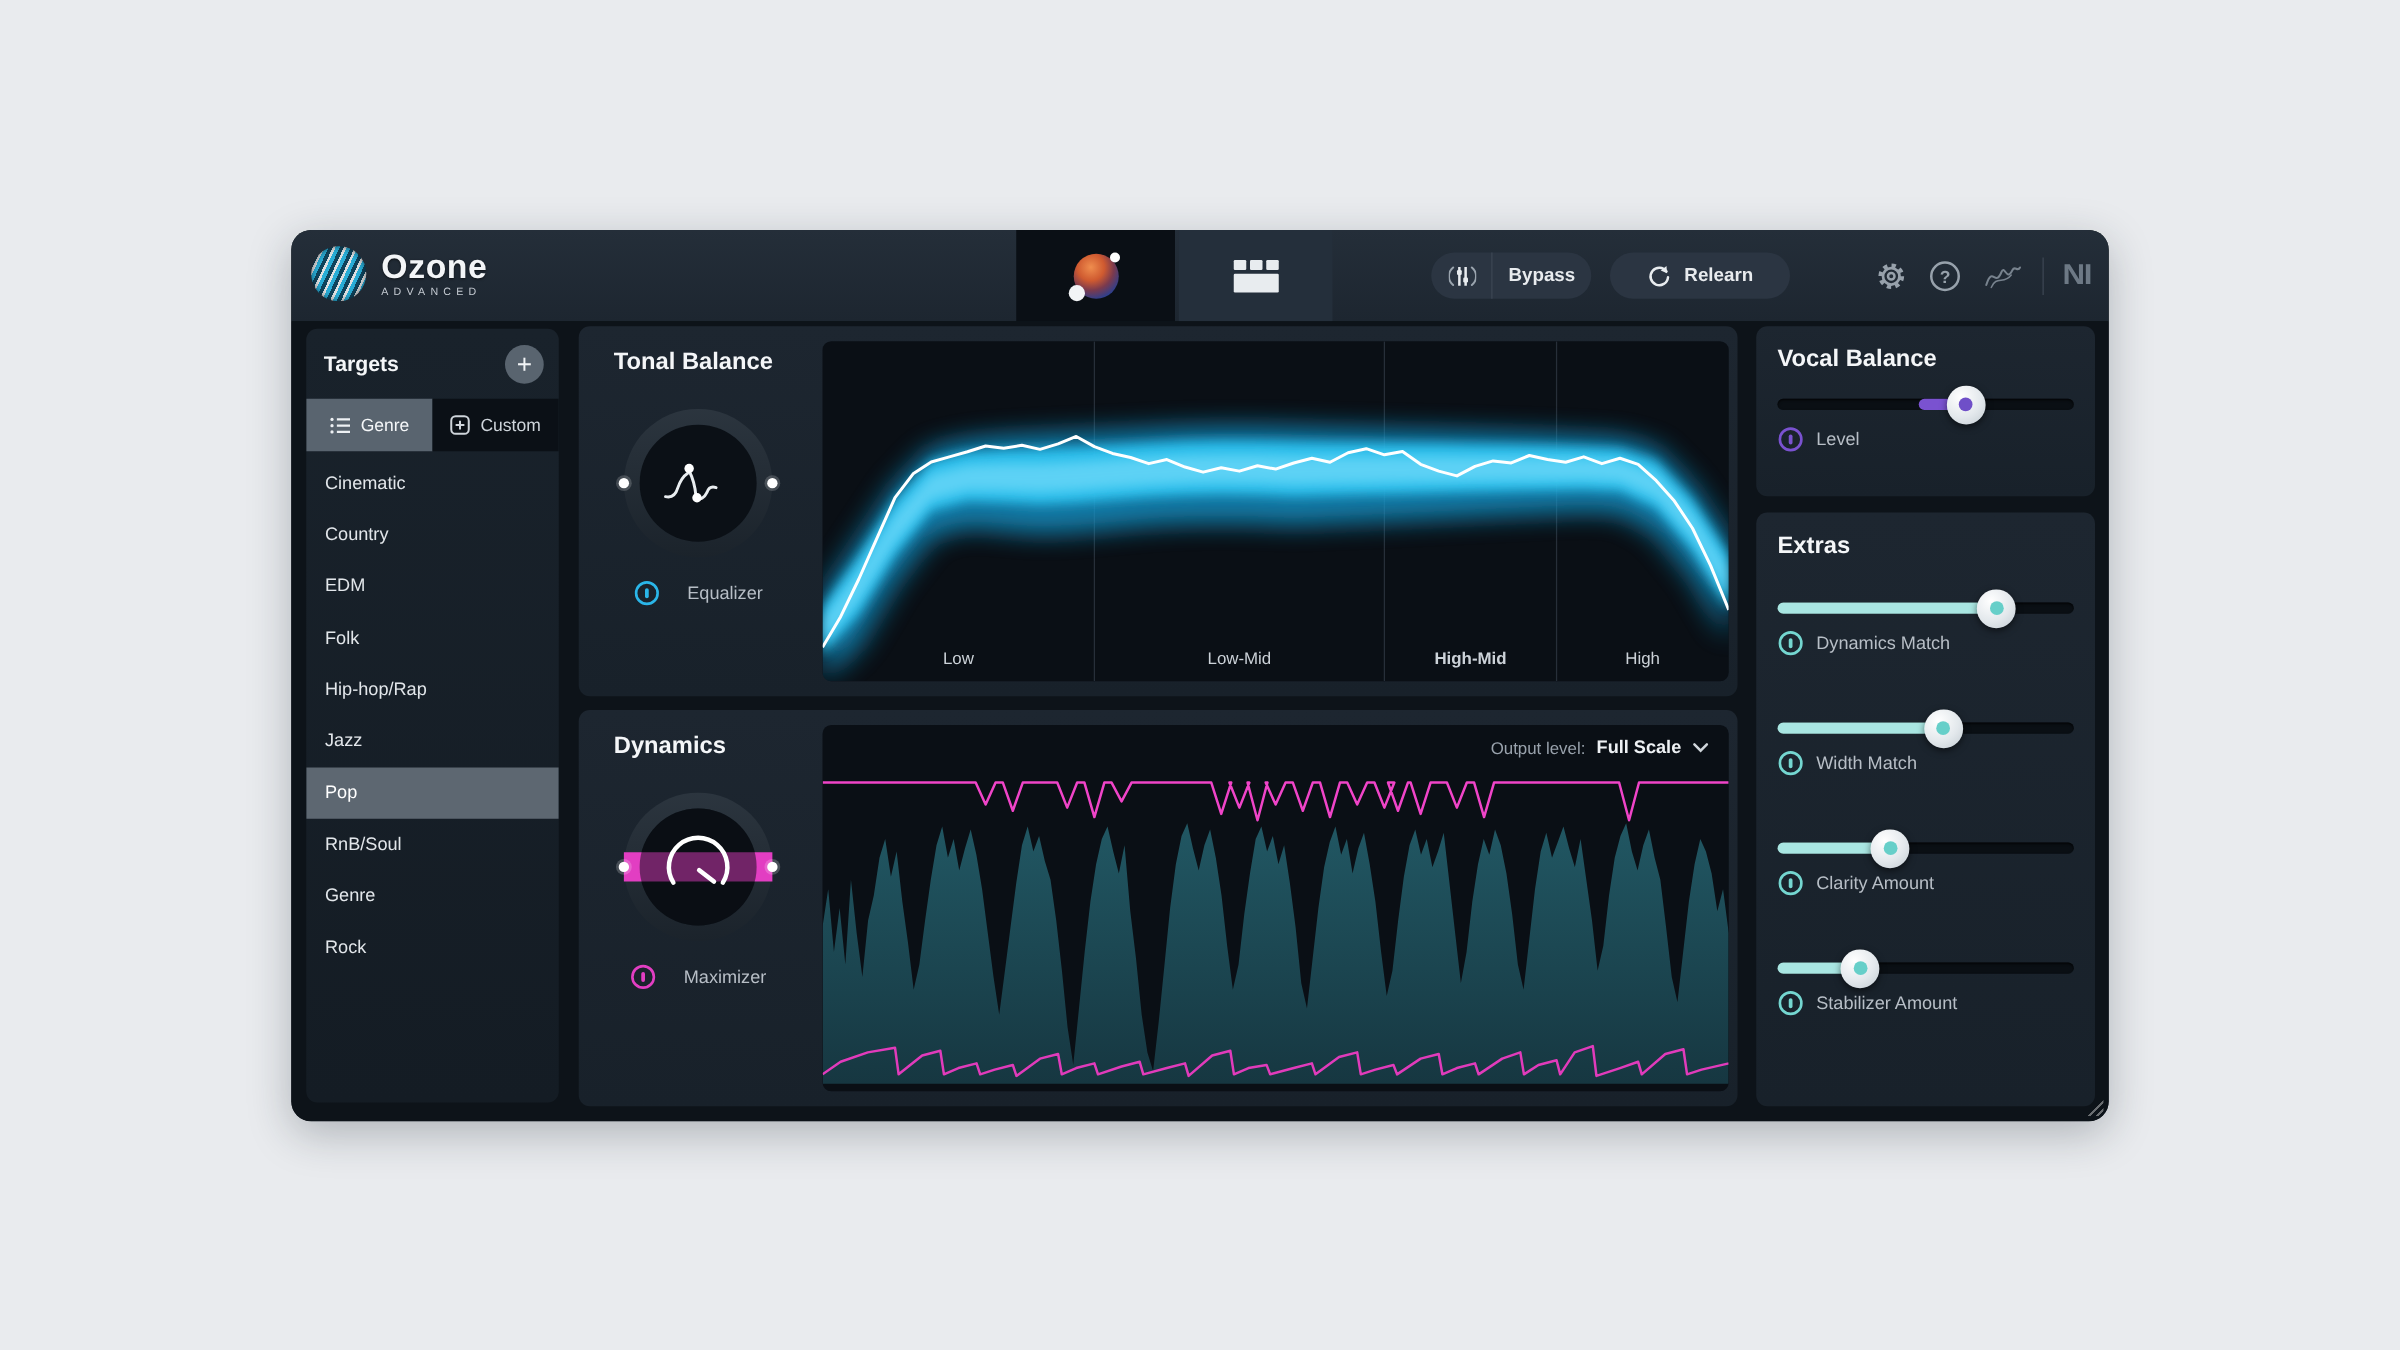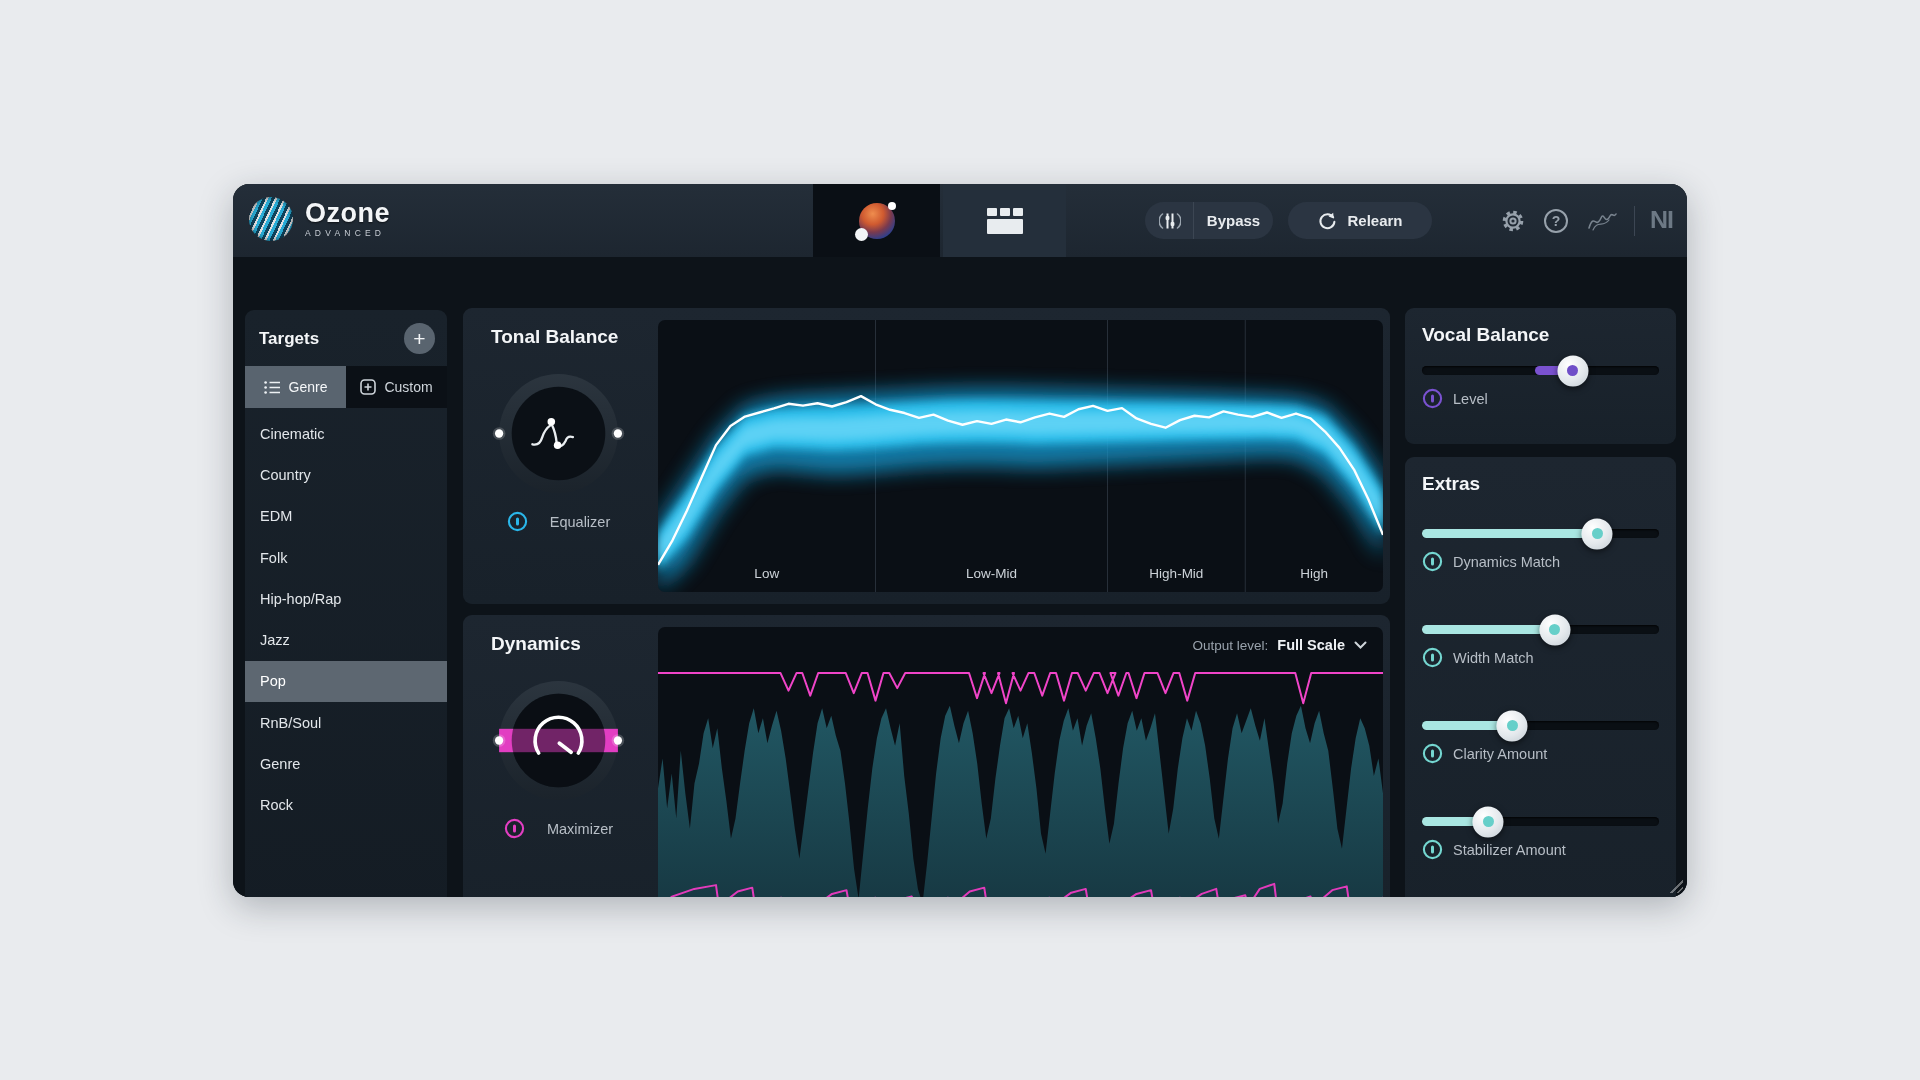--- a/index.html
+++ b/index.html
@@ -42,21 +42,21 @@
   .pill-bypass .bypass-label { flex:1; text-align:center; }
   .bypass-icon { margin-left:14px; }
 
   .header-right { position:absolute; right:14px; top:0; height:73px; display:flex; align-items:center; gap:15px; }
   .hdr-icon { cursor:pointer; display:flex; align-items:center; }
   .vdiv { width:1px; height:30px; background:#3c4653; }
   .ni-logo { font-size:25px; font-weight:bold; color:#6d7985; letter-spacing:-1px; transform:scaleY(.92); }
 
   
   .content { position:absolute; top:73px; left:0; right:0; bottom:0; background:#0d1319; }
-  .panel { position:absolute; background:linear-gradient(#1d2630, #18212a); border-radius:9px;margin-top:47px; }
+  .panel { position:absolute; background:linear-gradient(#1d2630, #18212a); border-radius:9px; }
   .panel-title { font-size:19px; font-weight:bold; color:#f4f6f8; }
 
   
   .sidebar { left:12px; top:6px; width:202px; height:619px; background:linear-gradient(#19222b,#141c24); overflow:hidden; }
   .sidebar-head { display:flex; align-items:center; justify-content:space-between; padding:13px 12px 12px 14px; }
   .sidebar-head .panel-title { font-size:17px; }
   .add-btn { width:31px; height:31px; border-radius:50%; background:#59646f; color:#f2f4f6;
     display:flex; align-items:center; justify-content:center; font-size:21px; font-weight:300; cursor:pointer; line-height:0; }
   .target-tabs { display:flex; height:42px; }
   .target-tab { flex:1; display:flex; align-items:center; justify-content:center; gap:8px;
@@ -270,21 +270,21 @@
             <line x1="30" y1="0" x2="30" y2="100" stroke="#272f39" stroke-width="1" vector-effect="non-scaling-stroke"></line>
             <line x1="62" y1="0" x2="62" y2="100" stroke="#272f39" stroke-width="1" vector-effect="non-scaling-stroke"></line>
             <line x1="81" y1="0" x2="81" y2="100" stroke="#272f39" stroke-width="1" vector-effect="non-scaling-stroke"></line>
             <polygon points="0,74 4,58 8,42 12,31 16,28.5 20,27.5 24,27 28,26.5 32,26 36,25.5 40,25 44,24.8 48,24.8 52,25 56,25.3 60,25.5 64,25.8 68,26 72,26.3 76,26.6 80,27 84,27.5 88,28 92,31 96,42 100,58 100,88 96,70 92,57 88,51 84,50.5 80,51 76,51.5 72,52 68,52.5 64,53 60,53.5 56,54 52,54.5 48,54 44,53.8 40,54 36,54.5 32,55.5 28,56.5 24,57 20,56 16,55 12,58 8,72 4,90 0,100" fill="#1694c9" opacity="0.8" filter="url(#glowBig)"></polygon>
             <polygon points="0,78.16 4,63.12 8,46.8 12,35.32 16,32.74 20,32.06 24,31.8 28,31.3 32,30.72 36,30.14 40,29.64 44,29.44 48,29.472 52,29.72 56,29.892 60,29.98 64,30.152 68,30.240000000000002 72,30.412 76,30.584000000000003 80,30.84 84,31.18 88,31.68 92,35.16 96,46.480000000000004 100,62.8 100,79 96,61.6 92,49.2 88,44.1 84,43.6 80,43.8 76,44.03 72,44.29 68,44.55 64,44.84 60,45.1 56,45.39 52,45.65 48,45.24 44,45.099999999999994 40,45.3 36,45.8 32,46.65 28,47.5 24,48 20,47.45 16,47.05 12,49.9 8,63 4,80.4 0,92.2" fill="#2fc3f0" opacity="0.95" filter="url(#glowSmall)"></polygon>
             <polygon points="0,81.8 4,67.6 8,51 12,39.1 16,36.45 20,36.05 24,36 28,35.5 32,34.85 36,34.2 40,33.7 44,33.5 48,33.56 52,33.85 56,33.91 60,33.9 64,33.96 68,33.95 72,34.01 76,34.07 80,34.2 84,34.4 88,34.9 92,38.8 96,50.4 100,67 100,75.4 96,58.239999999999995 92,46.08 88,41.34 84,40.84 80,40.92 76,41.042 72,41.206 68,41.37 64,41.576 60,41.739999999999995 56,41.946 52,42.11 48,41.736000000000004 44,41.62 40,41.82 36,42.32 32,43.11 28,43.9 24,44.4 20,44.03 16,43.87 12,46.66 8,59.4 4,76.56 0,89.08" fill="#8ee4ff" opacity="0.5" filter="url(#glowSmall)"></polygon>
             <polyline points="0,90 2,81 4,70 6,58 8,46 10,39 12,35.5 14,34 16,32.5 18,30.8 20,31.5 22,30.6 24,31.8 26,30.2 28,28 30,31 32,33 34,34.2 36,36 38,34.8 40,37 42,38.5 44,37.2 46,38.2 48,36.6 50,37.6 52,35.8 54,34.4 56,35.6 58,32.8 60,31.6 62,33.4 64,32.4 66,36.2 68,38.2 70,39.6 72,36.8 74,35.2 76,35.8 78,33.6 80,34.8 82,35.6 84,34 86,36 88,34.4 90,36.2 92,41 94,47 96,55 98,66 100,79" fill="none" stroke="#ffffff" stroke-width="2.4" stroke-linejoin="round" vector-effect="non-scaling-stroke"></polyline>
           </svg>
           <div class="band-label" style="left: 15%;">Low</div>
           <div class="band-label" style="left: 46%;">Low-Mid</div>
-          <div class="band-label" style="left: 71.5%;">High-Mid</div>
+          <div class="band-label" style="left: 71.5%; font-weight: bold;">High-Mid</div>
           <div class="band-label" style="left: 90.5%;">High</div>
         </div>
     </div>
 
     <div class="panel loud-panel">
       <div class="panel-left">
         <div class="panel-title">Dynamics</div>
         <div class="knob-wrap">
           <svg width="135" height="135" viewBox="-75 -75 150 150">
             <circle r="66" fill="url(#ringGrad)"></circle>

